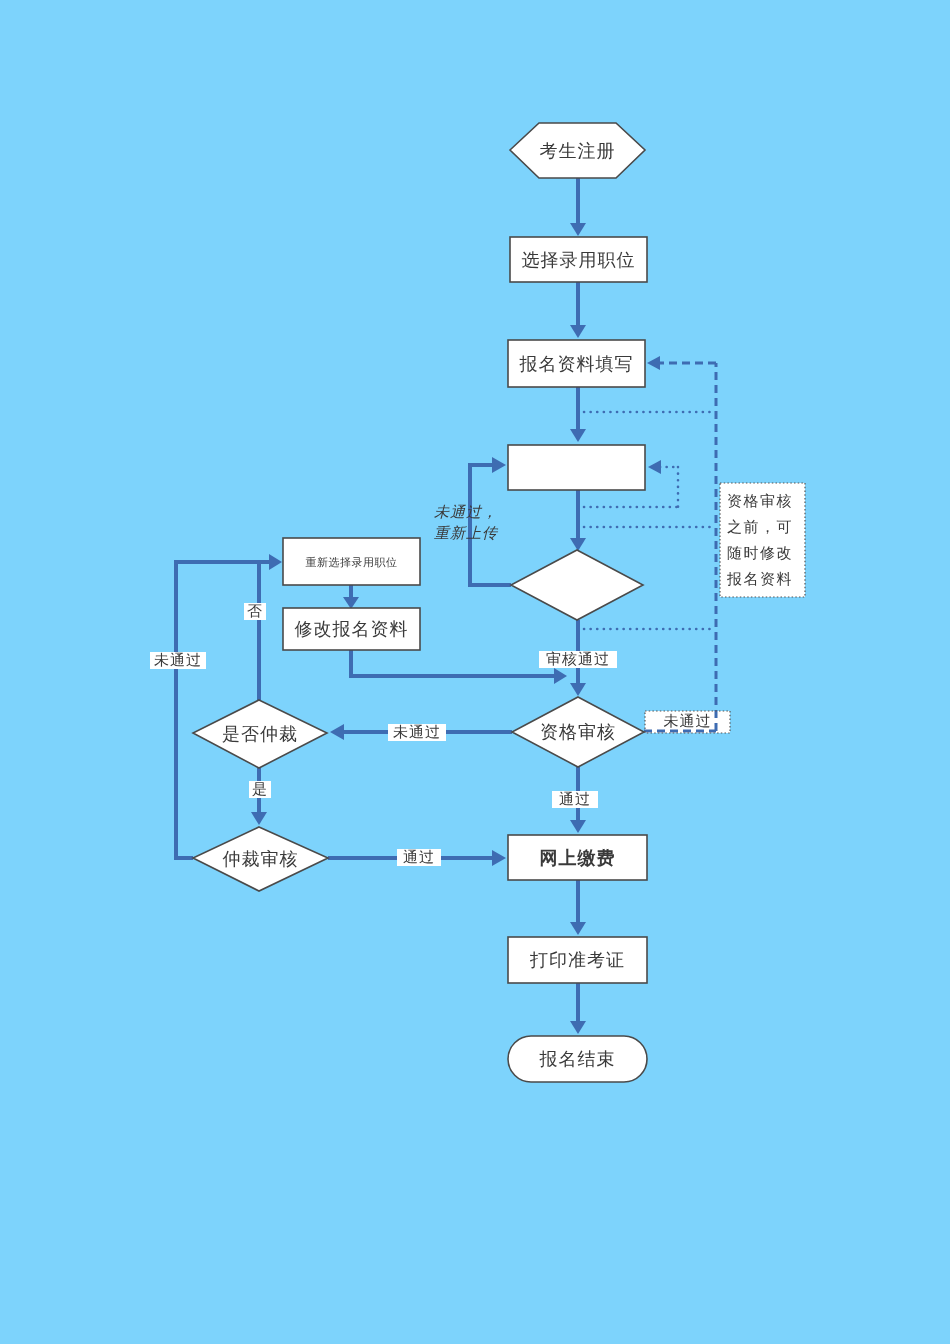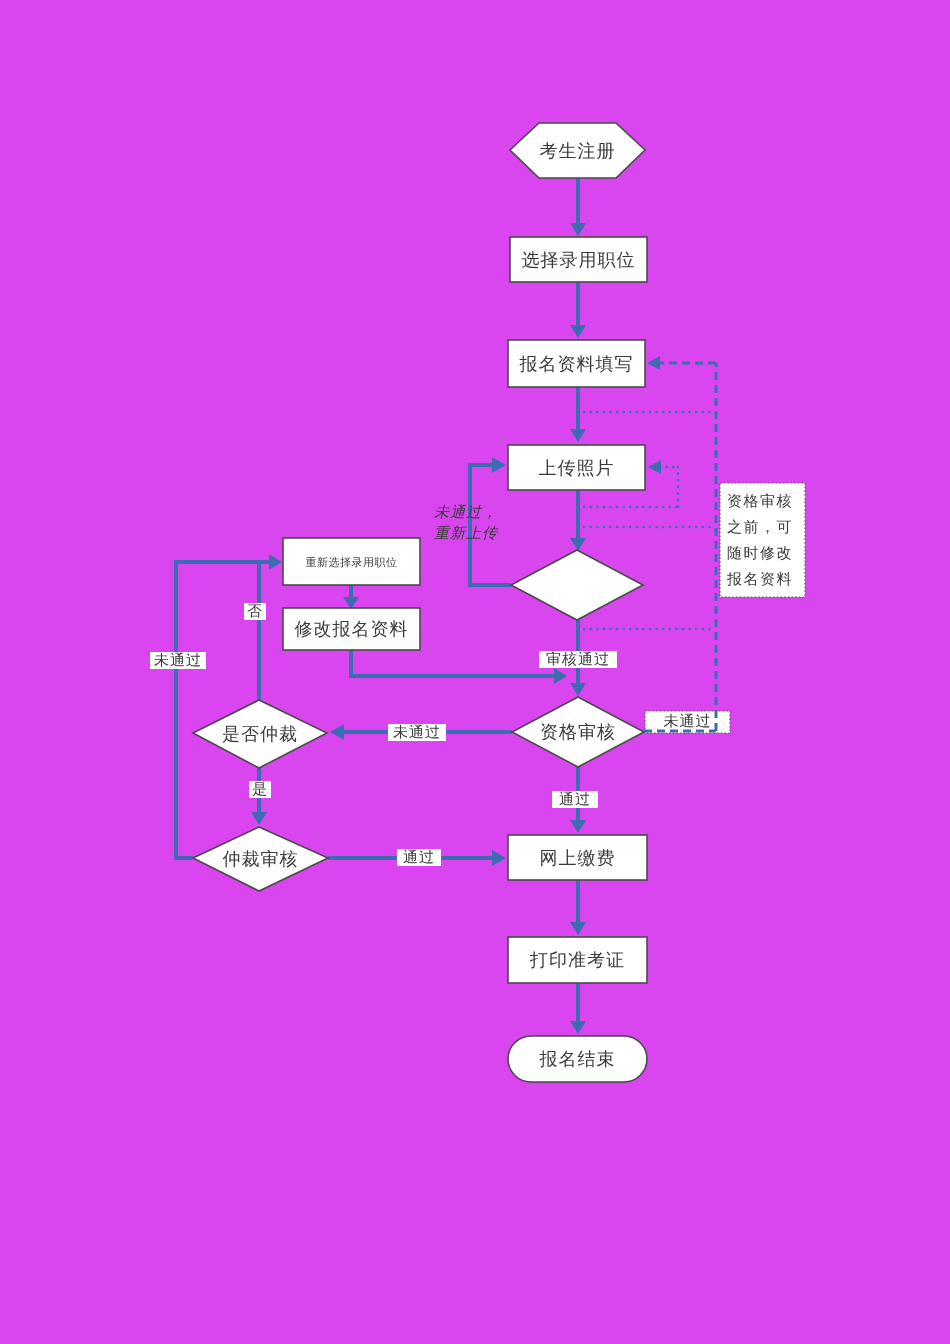--- a/index.html
+++ b/index.html
@@ -1,17 +1,17 @@
 <!DOCTYPE html>
 <html><head>
 <meta charset="utf-8">
 <style>
   html,body{margin:0;padding:0;background:#ffffff;}
   .canvas{
-    position:relative;width:950px;height:1344px;background:#d946ef;
+    position:relative;width:950px;height:1344px;background:#7dd3fc;
     font-family:"Liberation Serif","DejaVu Serif",serif;color:#3a3a3a;overflow:hidden;
   }
   .canvas svg{position:absolute;left:0;top:0;}
   .lbl{position:absolute;color:#3a3a3a;}
   .node-lbl{
     display:flex;align-items:center;justify-content:center;text-align:center;
     font-size:18px;letter-spacing:1px;line-height:22px;
   }
   .node-lbl.small{font-size:11px;letter-spacing:0.5px;}
   .edge-lbl{font-size:15px;letter-spacing:1px;line-height:17px;white-space:nowrap;}
@@ -104,23 +104,22 @@
 
     <g fill="none" stroke="#555555" stroke-width="1.2" stroke-dasharray="1.5 2.2">
       <rect x="645" y="711" width="85" height="22"></rect>
       <rect x="720" y="483" width="85" height="114" fill="#ffffff"></rect>
     </g>
   </svg>
 
   <div class="lbl node-lbl" style="left:510px;top:123px;width:135px;height:55px;">考生注册</div>
   <div class="lbl node-lbl" style="left:510px;top:237px;width:137px;height:45px;">选择录用职位</div>
   <div class="lbl node-lbl" style="left:508px;top:340px;width:137px;height:47px;">报名资料填写</div>
-  <div class="lbl node-lbl" style="left:508px;top:445px;width:137px;height:45px;">上传照片</div>
   <div class="lbl node-lbl" style="left:512px;top:697px;width:132px;height:70px;">资格审核</div>
-  <div class="lbl node-lbl" style="left:508px;top:835px;width:139px;height:45px;">网上缴费</div>
+  <div class="lbl node-lbl" style="left:508px;top:835px;width:139px;height:45px;font-weight:bold;">网上缴费</div>
   <div class="lbl node-lbl" style="left:508px;top:937px;width:139px;height:46px;">打印准考证</div>
   <div class="lbl node-lbl" style="left:508px;top:1036px;width:139px;height:46px;">报名结束</div>
   <div class="lbl node-lbl small" style="left:292px;top:538px;width:119px;height:47px;">重新选择录用职位</div>
   <div class="lbl node-lbl" style="left:283px;top:608px;width:137px;height:42px;">修改报名资料</div>
   <div class="lbl node-lbl" style="left:193px;top:700px;width:134px;height:68px;">是否仲裁</div>
   <div class="lbl node-lbl" style="left:193px;top:827px;width:135px;height:64px;">仲裁审核</div>
 
   <div class="lbl edge-lbl bg" style="left:539px;top:651px;width:76px;">审核通过</div>
   <div class="lbl edge-lbl bg" style="left:552px;top:791px;width:44px;">通过</div>
   <div class="lbl edge-lbl bg" style="left:388px;top:724px;width:56px;">未通过</div>

